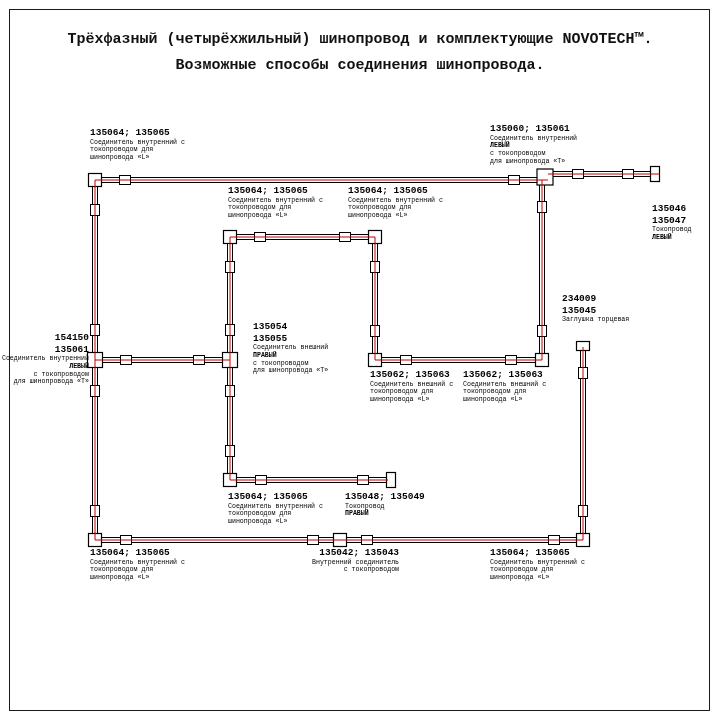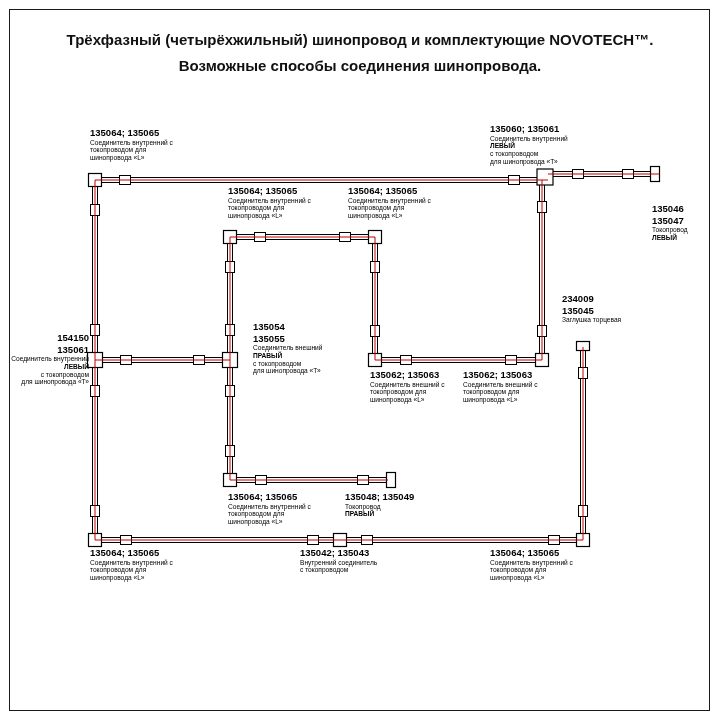--- a/index.html
+++ b/index.html
@@ -1,17 +1,17 @@
 <!DOCTYPE html>
 <html style="--outline: #000000; --cond: #c00000;"><head>
 <meta charset="utf-8">
 <style>
   html,body{margin:0;padding:0;background:#fff;}
   .page{position:relative;width:719px;height:720px;background:#fff;
-        font-family:Liberation Sans, sans-serif;overflow:hidden;}
+        font-family:Liberation Mono, monospace;overflow:hidden;}
   .frame{position:absolute;inset:9px;border:1px solid #1a1a1a;pointer-events:none;}
   .title{position:absolute;top:27px;left:0;width:720px;text-align:center;
          font-weight:bold;font-size:15px;line-height:26px;color:#111;}
   .diagram-svg{position:absolute;left:0;top:0;}
   .labels-layer{position:absolute;inset:0;padding-left:40px;}
   .plabel{position:absolute;color:#000;white-space:nowrap;}
   .plabel.ralign{text-align:right;}
   .ln-code{font-size:9.5px;font-weight:bold;line-height:11.5px;}
   .ln-d{font-size:6.6px;line-height:7.8px;}
   .ln-db{font-size:6.6px;font-weight:bold;line-height:7.8px;}
@@ -175,21 +175,21 @@
         <div class="ln-code">135048; 135049</div>
         <div class="ln-d">Токопровод</div>
         <div class="ln-db">ПРАВЫЙ</div>
       </div>
       <div class="plabel" style="left: 90px; top: 547px;">
         <div class="ln-code">135064; 135065</div>
         <div class="ln-d">Соединитель внутренний с</div>
         <div class="ln-d">токопроводом для</div>
         <div class="ln-d">шинопровода «L»</div>
       </div>
-      <div class="plabel" style="left: 300px; top: 547px;">
+      <div class="plabel" style="left: 312px; top: 547px; text-align: right;">
         <div class="ln-code">135042; 135043</div>
         <div class="ln-d">Внутренний соединитель</div>
         <div class="ln-d">с токопроводом</div>
       </div>
       <div class="plabel" style="left: 490px; top: 547px;">
         <div class="ln-code">135064; 135065</div>
         <div class="ln-d">Соединитель внутренний с</div>
         <div class="ln-d">токопроводом для</div>
         <div class="ln-d">шинопровода «L»</div>
       </div>

